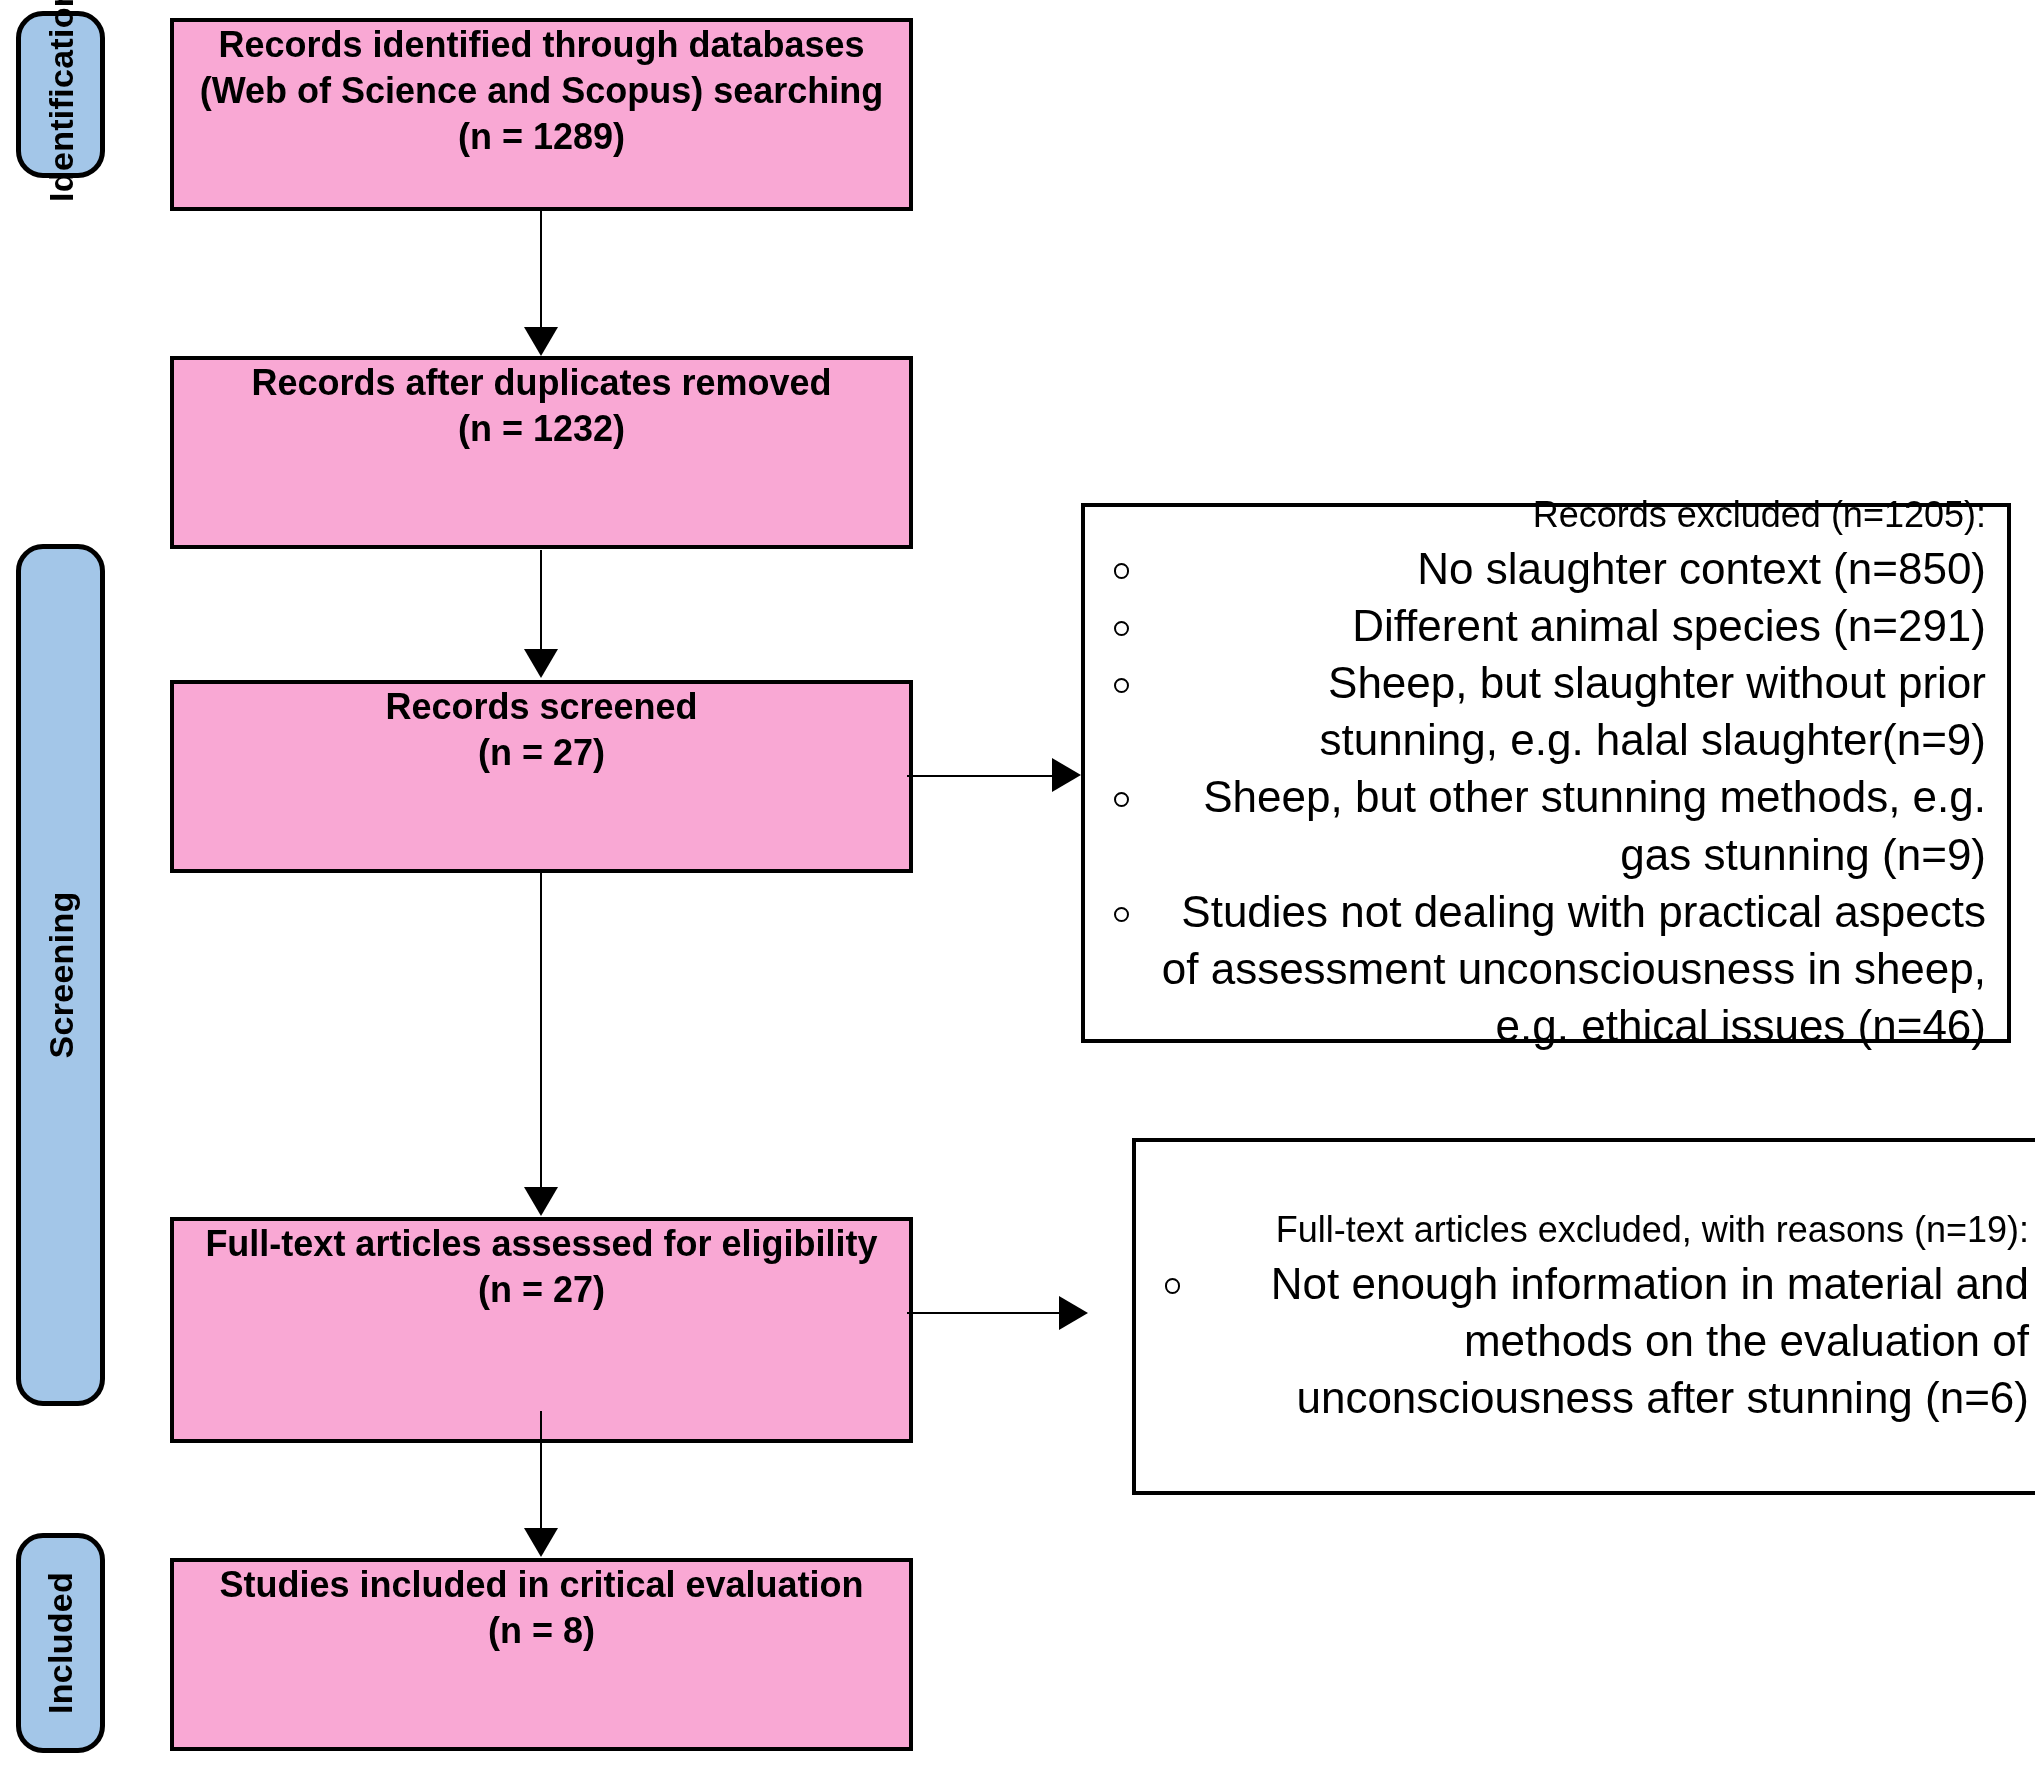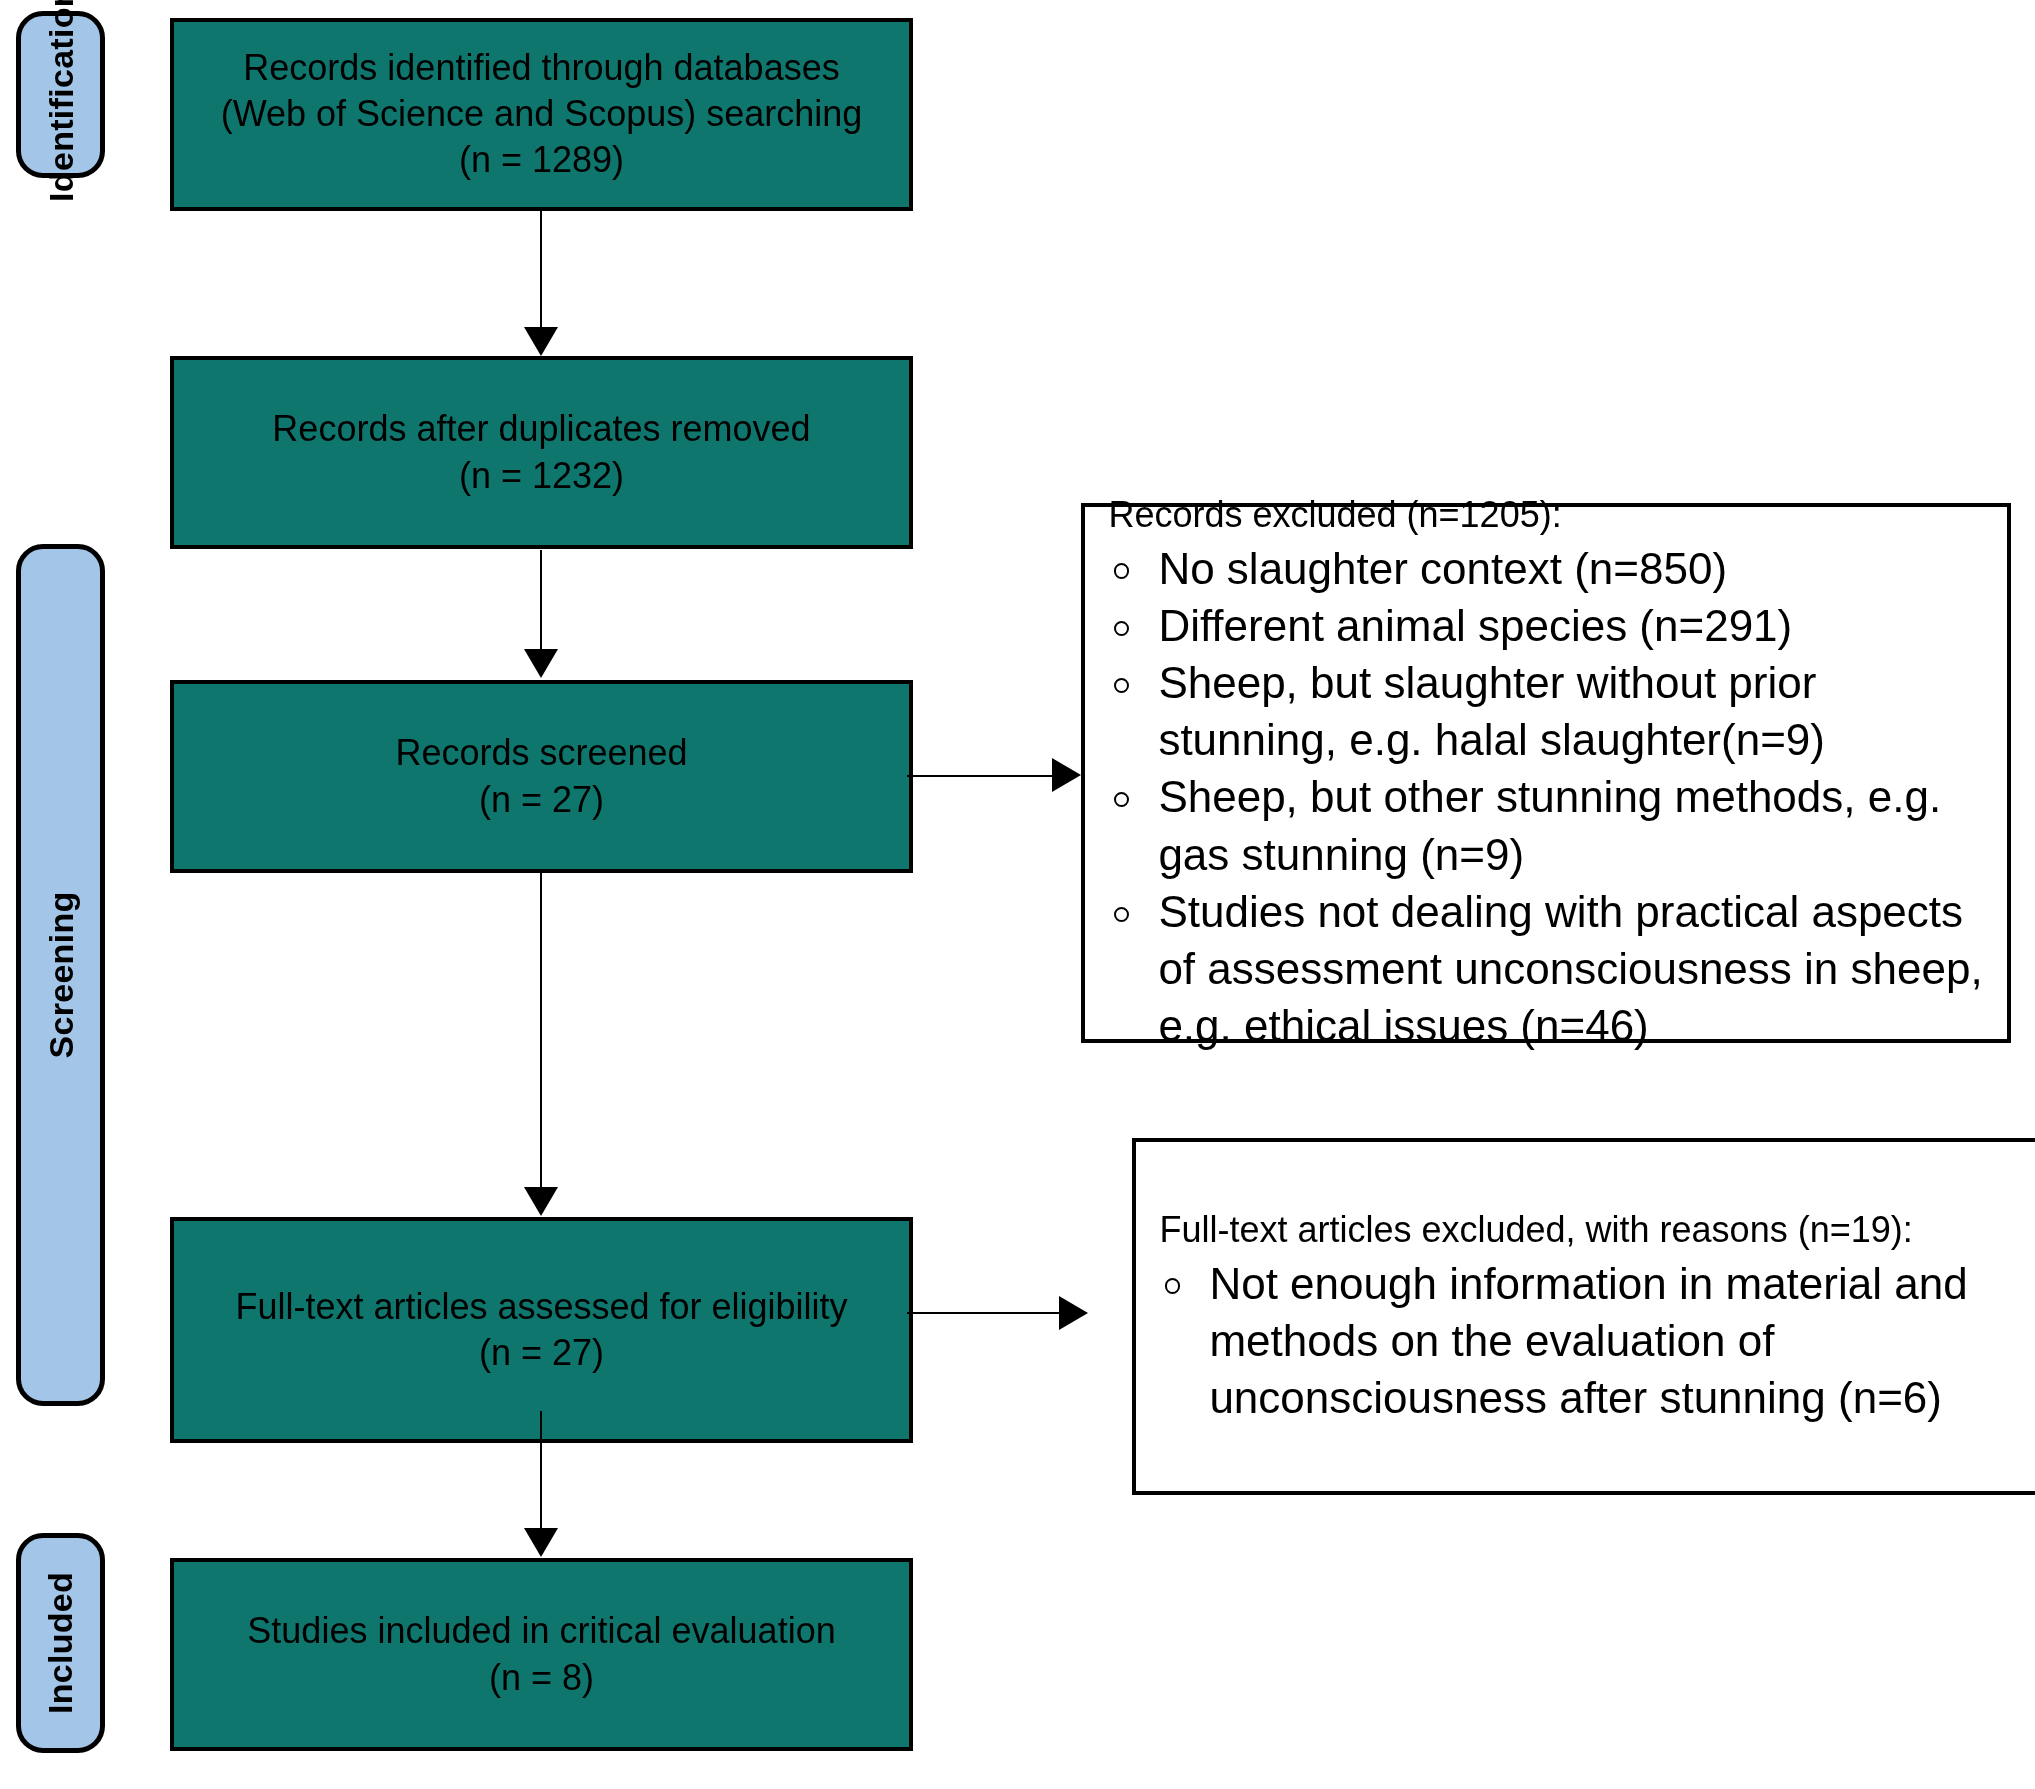--- a/index.html
+++ b/index.html
@@ -37,44 +37,46 @@
     font-weight: bold;
     font-size: 34px;
     letter-spacing: 0.3px;
     line-height: 1;
     color: #000000;
   }
 
   
   .flow-box {
     position: absolute;
-    background: #0f766e;
+    background: #f9a8d4;
     border: 4.7px solid #000000;
     box-sizing: border-box;
     display: flex;
-    align-items: center;
+    align-items: flex-start;
     justify-content: center;
     text-align: center;
+    font-weight: bold;
   }
   .flow-box .box-text {
     font-size: 36px;
     line-height: 1.28;
     color: #000000;
     padding: 0 15.2px;
   }
 
   
   .reason-box {
     position: absolute;
     background: #ffffff;
     border: 4.7px solid #000000;
     box-sizing: border-box;
     display: flex;
     flex-direction: column;
     justify-content: center;
+    text-align: right;
   }
   .reason-box .reason-inner {
     padding: 0 21px 0 23.4px;
   }
   .reason-box .reason-heading {
     font-size: 36px;
     line-height: 1.30;
     color: #000000;
     margin: 0 0 1.2px 0;
   }

